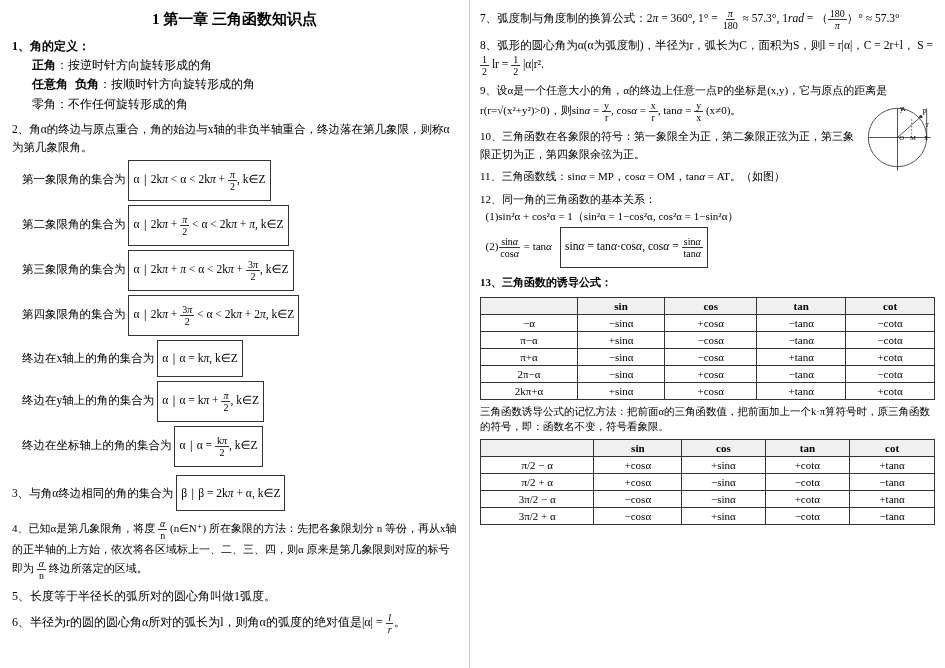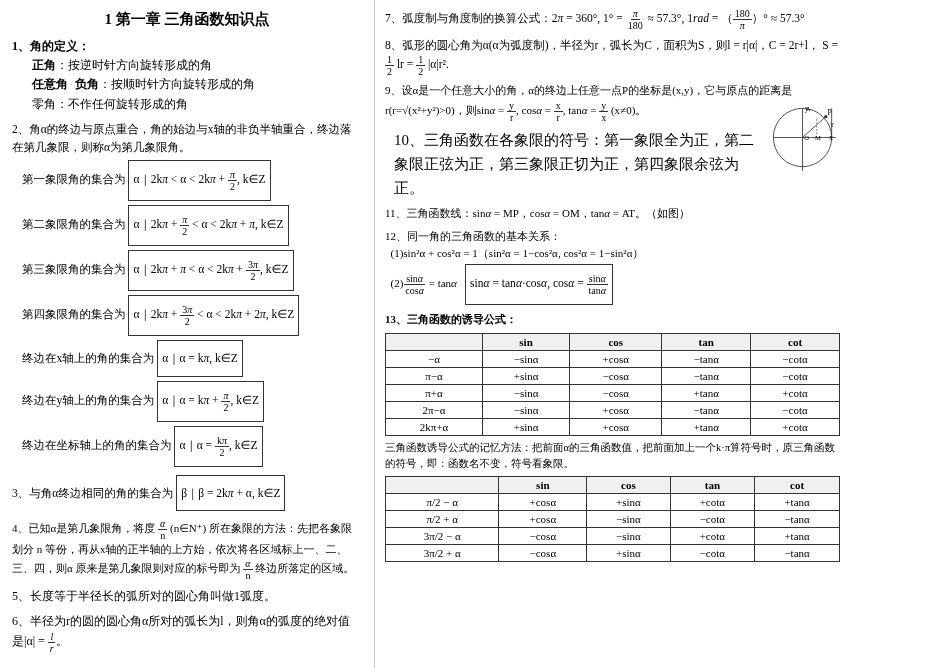--- a/index.html
+++ b/index.html
@@ -6,21 +6,21 @@
     body {
       width: 945px;
       height: 668px;
       background: #fff;
       font-family: "SimSun", "宋体", serif;
       font-size: 12px;
       overflow: hidden;
       display: flex;
     }
     .left-panel {
-      width: 375px;
+      width: 470px;
       padding: 10px 12px;
       border-right: 1px solid #ccc;
       height: 668px;
       overflow: hidden;
     }
     .right-panel {
       width: 475px;
       padding: 8px 10px;
       height: 604px;
       overflow: hidden;
@@ -270,21 +270,21 @@
       <text x="43" y="8" font-size="9" font-family="serif">y</text>
       <text x="42" y="43" font-size="8" font-family="serif">O</text>
       <text x="55" y="43" font-size="8" font-family="serif">M</text>
       <text x="73" y="28" font-size="8" font-family="serif">T</text>
       <line x1="57" y1="40" x2="57" y2="17" stroke="#333" stroke-width="0.8" stroke-dasharray="2"></line>
       <line x1="75" y1="5" x2="75" y2="40" stroke="#333" stroke-width="1"></line>
       <text x="44" y="8" font-size="8" font-family="serif">A</text>
     </svg>
   </div>
 
-  <div class="right-item" style="font-size:15px;margin-left:9px;">
+  <div class="right-item" style="font-size:11px;">
     10、三角函数在各象限的符号：第一象限全为正，第二象限正弦为正，第三象限正切为正，第四象限余弦为正。
   </div>
 
   <div class="right-item" style="font-size:11px;">
     11、三角函数线：sin<i>α</i> = MP，cos<i>α</i> = OM，tan<i>α</i> = AT。（如图）
   </div>
 
   <div class="right-item" style="font-size:11px;">
     12、同一角的三角函数的基本关系：<br>
     &nbsp;&nbsp;(1)sin²α + cos²α = 1（sin²α = 1−cos²α, cos²α = 1−sin²α）<br>

